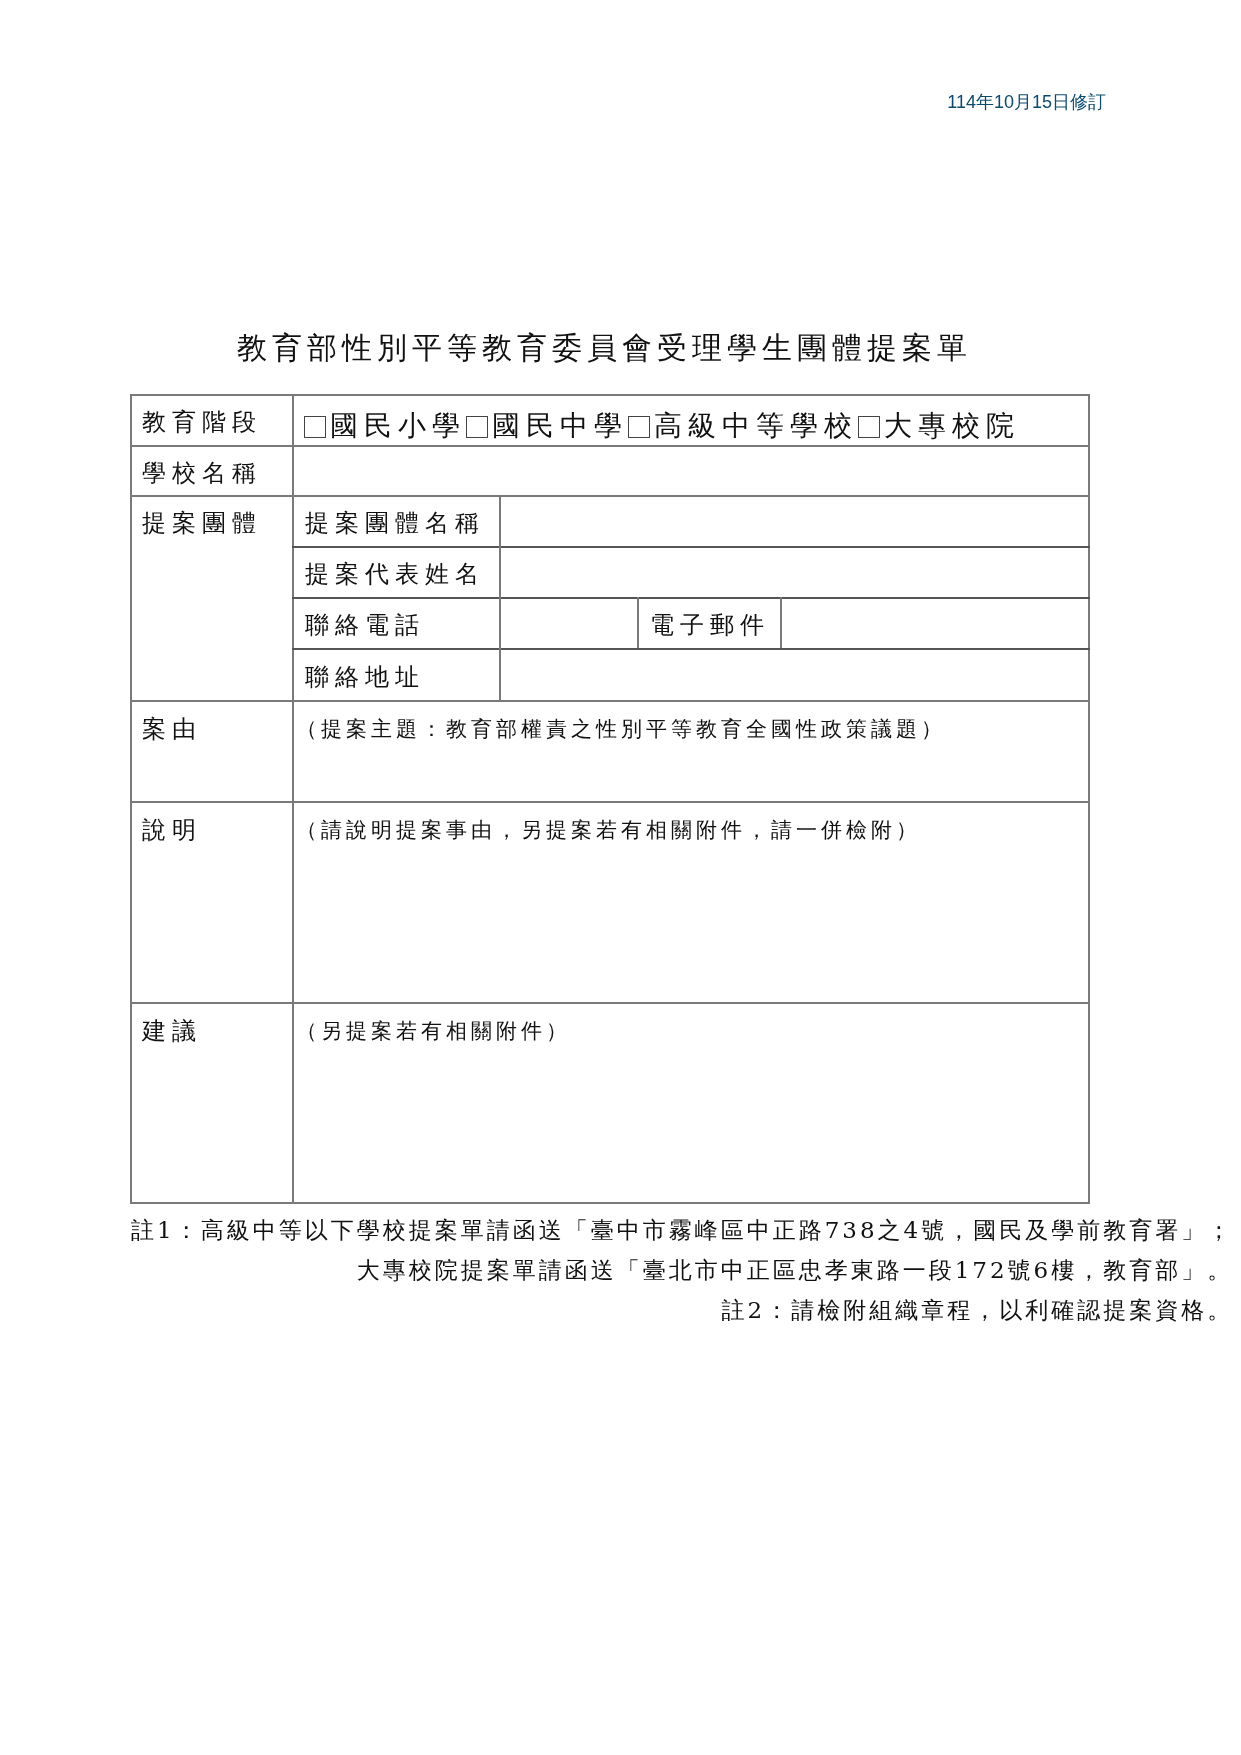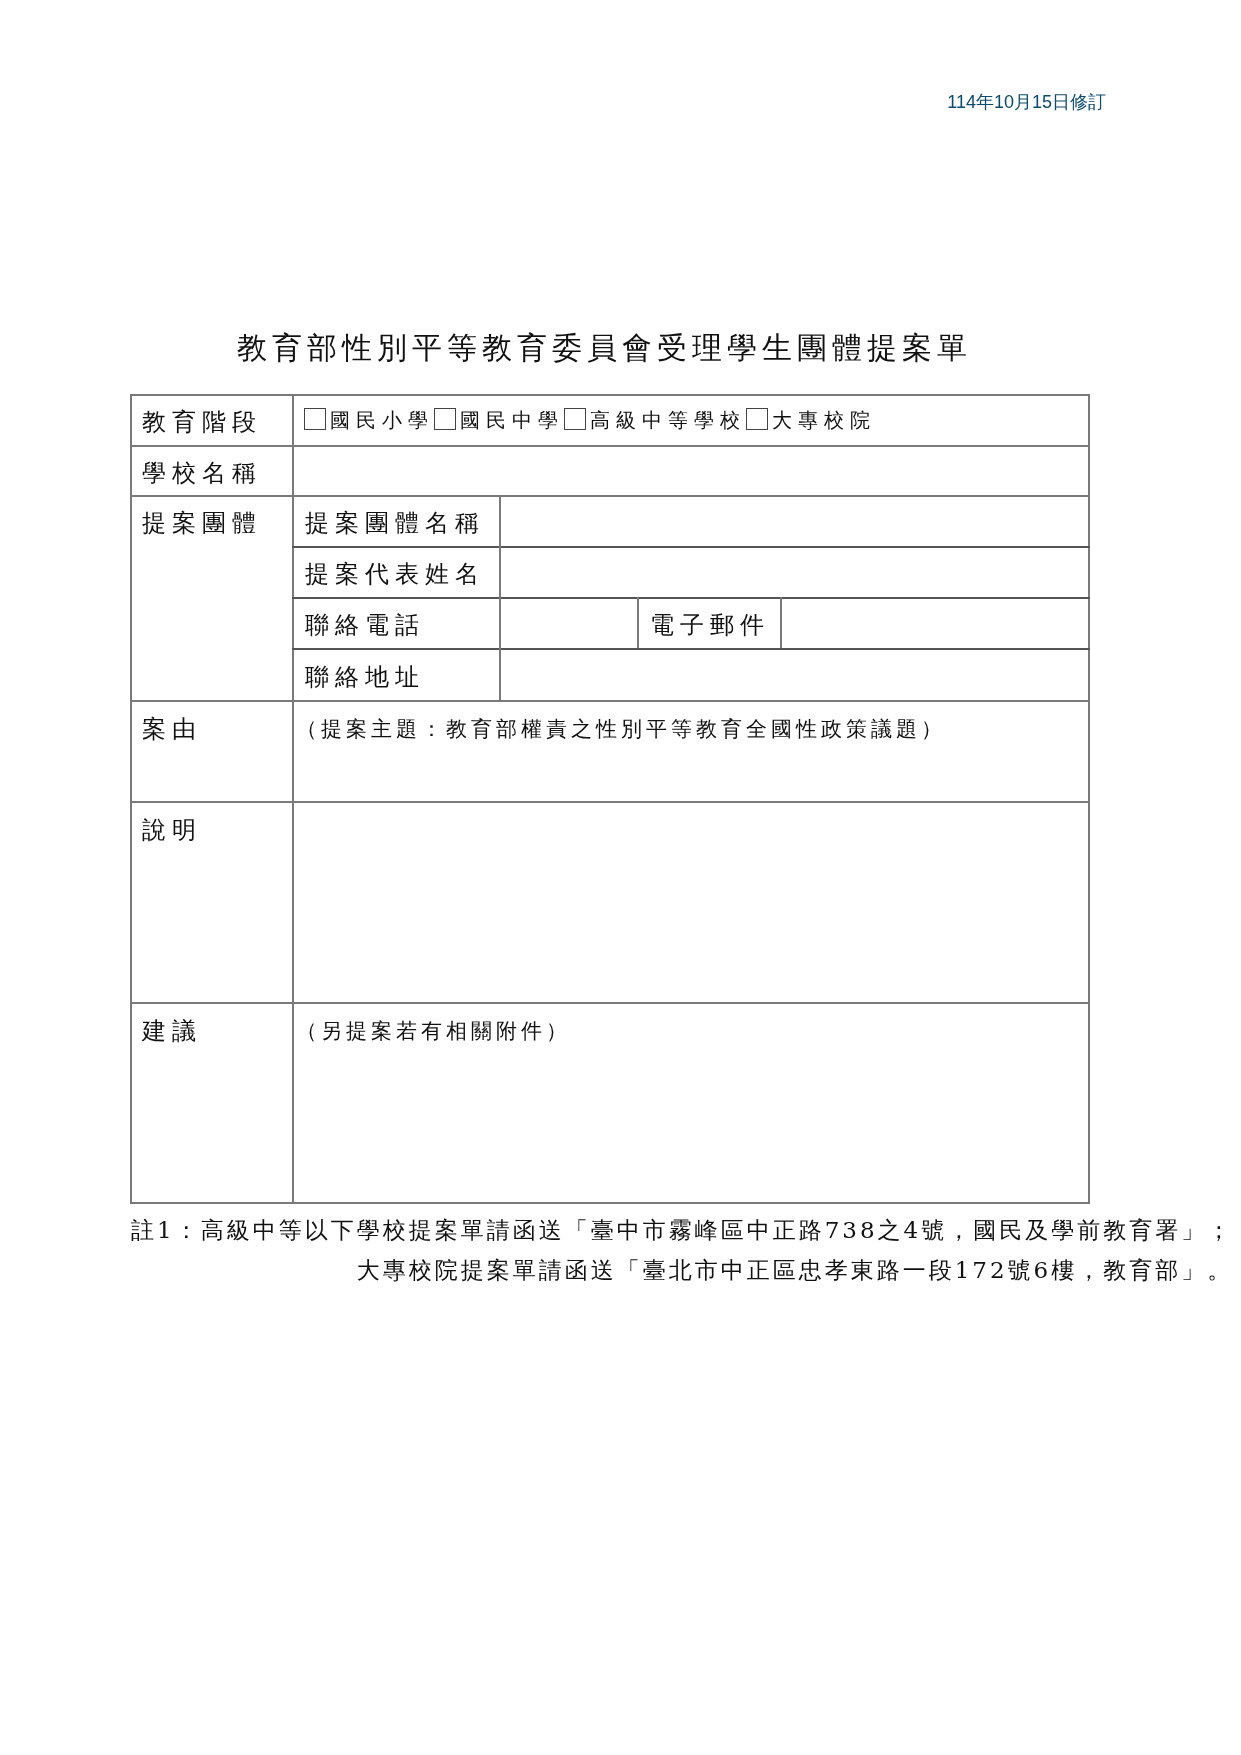--- a/index.html
+++ b/index.html
@@ -10,21 +10,21 @@
   .title { position: absolute; top: 328px; left: 0; width: 1209px; text-align: center;
            font-size: 30px; letter-spacing: 5px; color: #111; }
   .form { position: absolute; left: 130px; top: 394px; width: 792px; height: 810px; }
   .line-h { position: absolute; height: 2px; background: #7a7a7a; }
   .line-v { position: absolute; width: 2px; background: #7a7a7a; }
   .line-h.dark { background: #555; }
   .cell-text { position: absolute; font-size: 24px; letter-spacing: 6px; white-space: nowrap; line-height: 1; }
   .hint { position: absolute; font-size: 21px; letter-spacing: 4px; white-space: nowrap; line-height: 1; }
   .checkbox { display: inline-block; width: 22px; height: 22px; border: 1.5px solid #444;
               vertical-align: -3px; margin-right: 4px; box-sizing: border-box; background: #fff; }
-  .opt { display: inline-block; font-size: 20px; letter-spacing: 6px; }
+  .opt { display: inline-block; font-size: 28px; letter-spacing: 6px; }
   .notes { position: absolute; left: 131px; top: 1210px; font-size: 23px; letter-spacing: 3px; line-height: 40px; text-align: right; }
   .notes div { white-space: nowrap; }
   .indent { padding-left: 36px; }
 </style>
 </head>
 <body>
 
 <div class="revision">114年10月15日修訂</div>
 <div class="title">教育部性別平等教育委員會受理學生團體提案單</div>
 
@@ -72,23 +72,25 @@
   <div style="position:absolute; left:652px; top:205px; width:306px; height:49px;"></div>
 
   <div class="cell-text" style="left:175px; top:271px;">聯絡地址</div>
   <div style="position:absolute; left:371px; top:256px; width:587px; height:50px;"></div>
 
   <div class="cell-text" style="left:12px; top:323px;">案由</div>
   <div class="hint" style="left:166px; top:325px;">（提案主題：教育部權責之性別平等教育全國性政策議題）</div>
   <div style="position:absolute; left:164px; top:350px; width:794px; height:57px;"></div>
 
   <div class="cell-text" style="left:12px; top:424px;">說明</div>
+  <div class="hint" style="left:166px; top:426px;">（請說明提案事由，另提案若有相關附件，請一併檢附）</div>
   <div style="position:absolute; left:164px; top:452px; width:794px; height:156px;"></div>
 
   <div class="cell-text" style="left:12px; top:625px;">建議</div>
   <div class="hint" style="left:166px; top:627px;">（另提案若有相關附件）</div>
   <div style="position:absolute; left:164px; top:654px; width:794px; height:154px;"></div>
 </div>
 
 <div class="notes">
   <div>註1：高級中等以下學校提案單請函送「臺中市霧峰區中正路738之4號，國民及學前教育署」；</div>
   <div class="indent">大專校院提案單請函送「臺北市中正區忠孝東路一段172號6樓，教育部」。</div>
+  <div>註2：請檢附組織章程，以利確認提案資格。</div>
 </div>
 
 </body></html>

